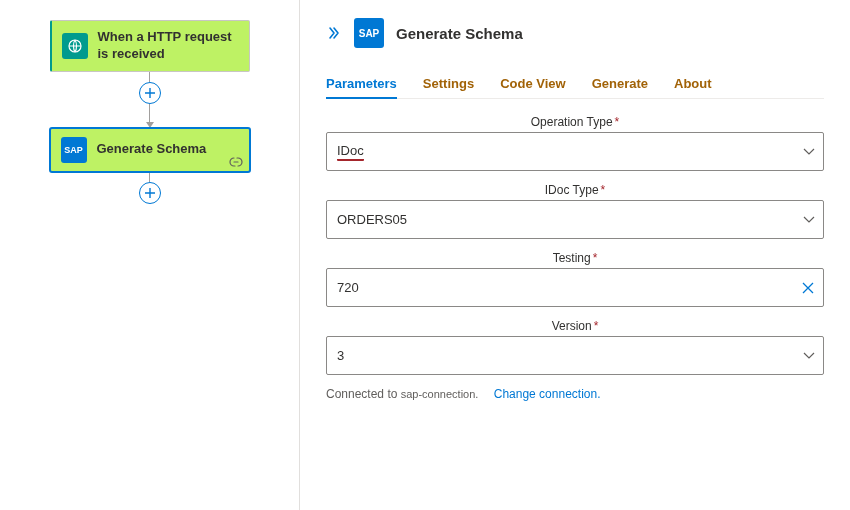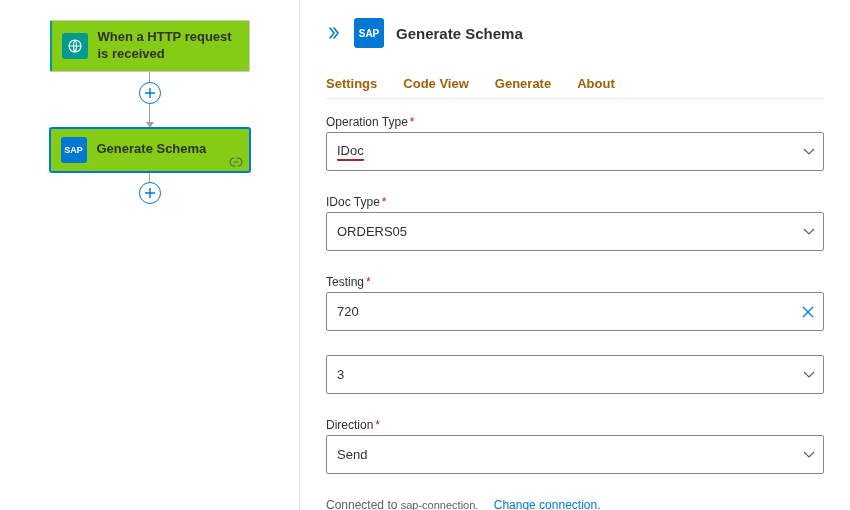--- a/index.html
+++ b/index.html
@@ -15,21 +15,21 @@
     display: flex;
   }
   .canvas {
     width: 300px;
     padding: 20px 30px;
     border-right: 1px solid #e1dfdd;
     position: relative;
   }
   .node {
     width: 200px;
-    background: #84cc16;
+    background: #bef264;
     border: 1px solid #c8c6c4;
     border-radius: 2px;
     display: flex;
     align-items: center;
     padding: 8px 10px;
     margin: 0 auto;
     position: relative;
   }
   .node.http {
     border-left: 2px solid #009b8e;
@@ -150,21 +150,22 @@
     border-bottom-color: #0078d4;
     font-weight: 600;
   }
   .field-label {
     font-size: 12px;
     color: #323130;
     margin-bottom: 3px;
   }
   .req { color: #a4262c; margin-left: 2px; }
   .field {
-    margin-bottom: 24px;
+    margin-bottom: 12px;
+    text-align: center;
   }
   .combo {
     width: 100%;
     height: 39px;
     border: 1px solid #8a8886;
     border-radius: 2px;
     background: #fff;
     display: flex;
     align-items: center;
     padding: 0 30px 0 10px;
@@ -248,20 +249,21 @@
     <span class="collapse-btn">
       <svg width="14" height="14" viewBox="0 0 14 14">
           <path d="M4 2l4 5-4 5M8 2l4 5-4 5" stroke="#0078d4" stroke-width="1.6" fill="none" stroke-linecap="round" stroke-linejoin="round"></path>
         </svg>
     </span>
     <span class="panel-icon">SAP</span>
     <span class="panel-title">Generate Schema</span>
   </div>
 
   <div class="tabs">
+    <div class="tab active">Parameters</div>
     <div class="tab">Settings</div>
     <div class="tab">Code View</div>
     <div class="tab">Generate</div>
     <div class="tab">About</div>
   </div>
 
   <div class="field">
     <div class="field-label"><span>Operation Type</span><span class="req">*</span></div>
     <div class="combo">
       <span class="squiggle">IDoc</span>
@@ -291,41 +293,31 @@
       <span>720</span>
       <span class="clear">
           <svg width="14" height="14" viewBox="0 0 14 14">
             <path d="M2 2l10 10M12 2L2 12" stroke="#0078d4" stroke-width="1.3"></path>
           </svg>
         </span>
     </div>
   </div>
 
   <div class="field">
+    <div class="field-label"><span>Version</span><span class="req">*</span></div>
     <div class="combo">
       <span>3</span>
       <span class="chev">
           <svg width="12" height="8" viewBox="0 0 12 8">
             <path d="M1 1l5 5 5-5" stroke="#605e5c" stroke-width="1.2" fill="none"></path>
           </svg>
         </span>
     </div>
   </div>
 
-  <div class="field">
-    <div class="field-label"><span>Direction</span><span class="req">*</span></div>
-    <div class="combo">
-      <span>Send</span>
-      <span class="chev">
-          <svg width="12" height="8" viewBox="0 0 12 8">
-            <path d="M1 1l5 5 5-5" stroke="#605e5c" stroke-width="1.2" fill="none"></path>
-          </svg>
-        </span>
-    </div>
-  </div>
 
 
   <div class="footer">
     <span>Connected to </span><span style="font-size:11px;text-align:right;">sap-connection.</span>
     <span class="link">Change connection.</span>
   </div>
 
 </div>
 
 </body></html>

